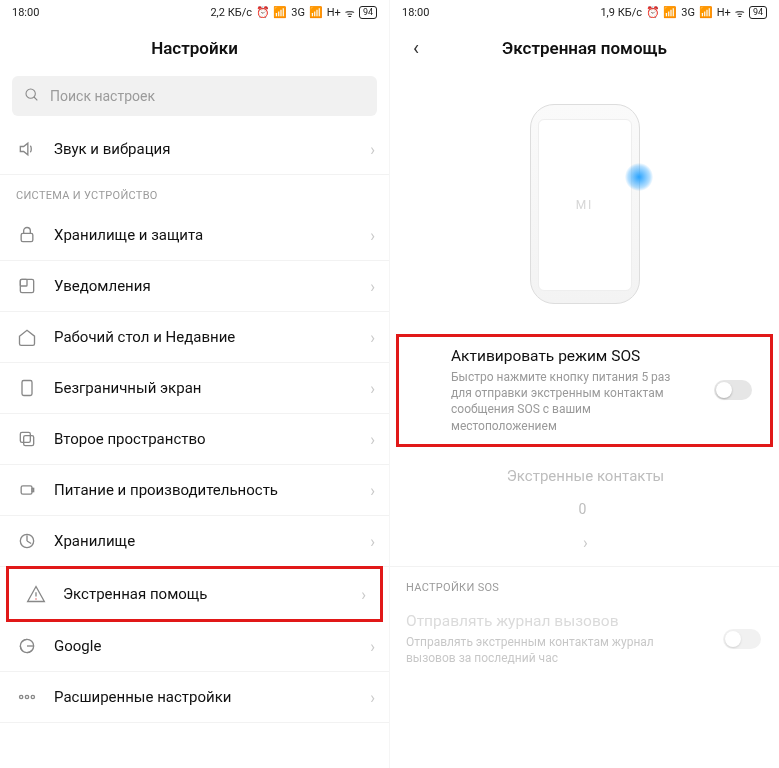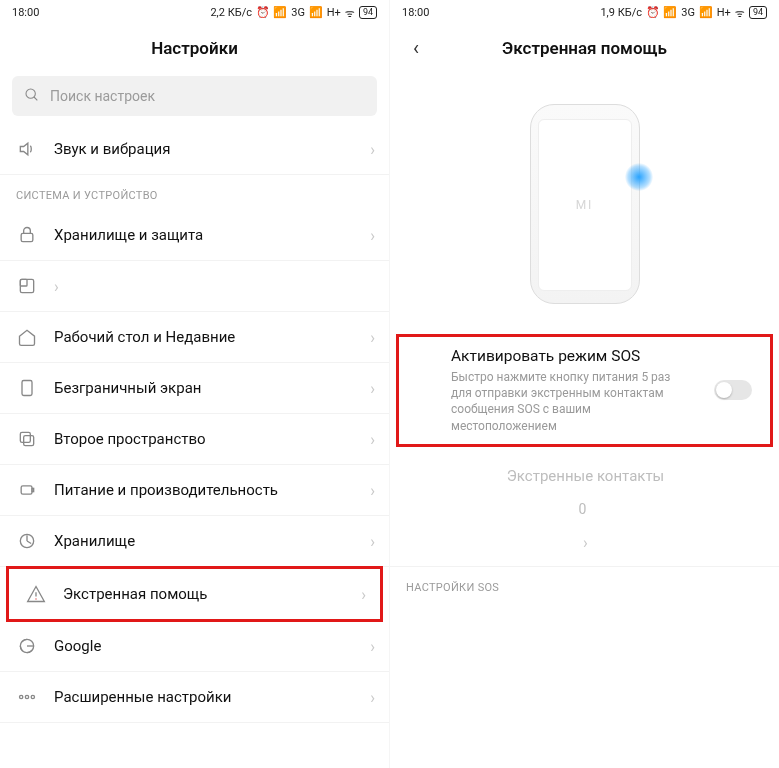--- a/index.html
+++ b/index.html
@@ -202,20 +202,21 @@
       <span class="chev">›</span>
     </div>
 
     <div class="item">
       <span class="icon">
         <svg width="20" height="20" viewBox="0 0 24 24">
             <rect class="ico" stroke="#29b8cf" x="4" y="4" width="16" height="16" rx="2"></rect>
             <rect class="ico" stroke="#29b8cf" x="4" y="4" width="8" height="8" rx="1"></rect>
           </svg>
       </span>
+      <span class="label">Уведомления</span>
       <span class="chev">›</span>
     </div>
 
     <div class="item">
       <span class="icon">
         <svg width="20" height="20" viewBox="0 0 24 24">
             <path class="ico" stroke="#7eb960" d="M3 11l9-7 9 7v9a2 2 0 01-2 2H5a2 2 0 01-2-2v-9z"></path>
           </svg>
       </span>
       <span class="label">Рабочий стол и Недавние</span>
@@ -343,13 +344,18 @@
   </div>
 
   <div class="item noicon disabled">
     <span class="label">Экстренные контакты</span>
     <span class="value">0</span>
     <span class="chev">›</span>
   </div>
 
   <div class="section-label">НАСТРОЙКИ SOS</div>
 
+  <div class="sos-block disabled" style="opacity:.55">
+    <div class="sos-title" style="color:#bdbdbd">Отправлять журнал вызовов</div>
+    <div class="sos-sub">Отправлять экстренным контактам журнал вызовов за последний час</div>
+    <div class="toggle"></div>
+  </div>
 </div>
 
 </body></html>

